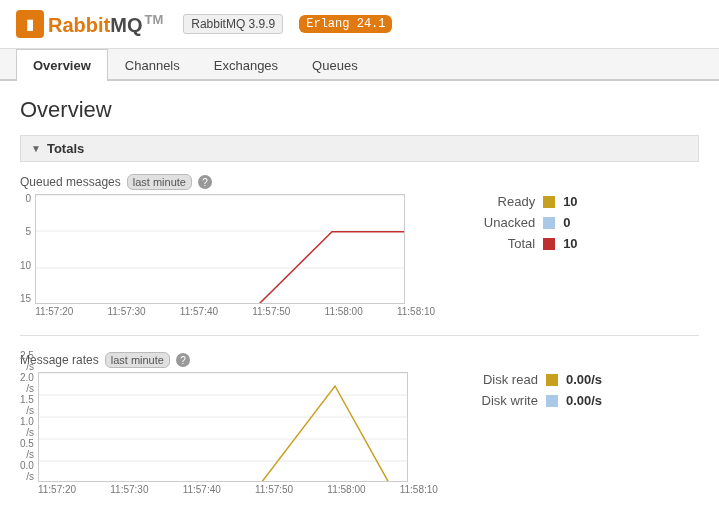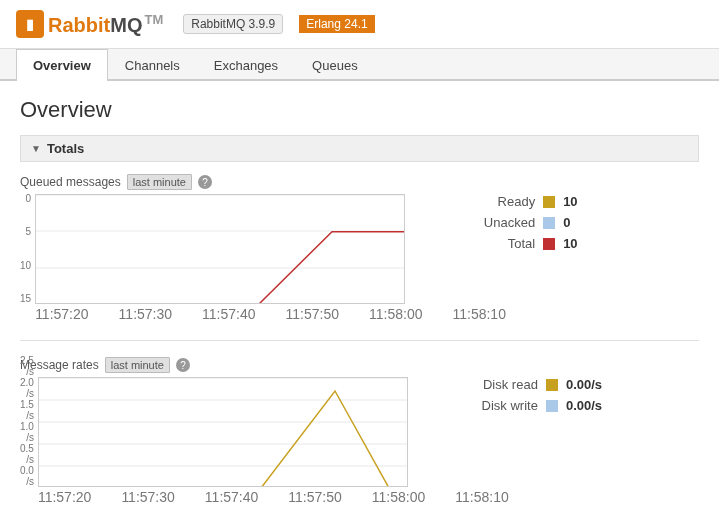--- a/index.html
+++ b/index.html
@@ -38,24 +38,25 @@
       border: 1px solid #ccc;
       border-radius: 3px;
       padding: 2px 7px;
       font-size: 12px;
       color: #444;
       margin-right: 16px;
     }
     .erlang-badge {
       display: inline-block;
       background: #e07a10;
-      border-radius: 0;
+      border-radius: 6px;
       padding: 2px 7px;
       font-size: 12px;
       color: #fff;
+      font-family: Liberation Mono, monospace;
     }
 
     
     .nav {
       display: flex;
       background: #f5f5f5;
       border-bottom: 2px solid #ccc;
       padding: 0 16px;
     }
     .nav-item {
@@ -107,21 +108,21 @@
       font-size: 12px;
       color: #555;
       margin-bottom: 4px;
       display: flex;
       align-items: center;
       gap: 6px;
     }
     .badge-tag {
       background: #e0e0e0;
       border: 1px solid #bbb;
-      border-radius: 1px;
+      border-radius: 6px;
       padding: 1px 5px;
       font-size: 11px;
       color: #555;
     }
     .help-icon {
       display: inline-flex;
       align-items: center;
       justify-content: center;
       width: 14px; height: 14px;
       background: #999;
@@ -139,21 +140,21 @@
 
     svg.chart {
       display: block;
       border: 1px solid #ccc;
       background: #fff;
     }
 
     .chart-xaxis {
       display: flex;
       justify-content: space-between;
-      font-size: 14px;
+      font-size: 10px;
       color: #777;
       padding: 2px 0;
       width: 400px;
       gap: 30px;
     }
 
     
     .legend-table {
       flex: 1;
       margin-left: 30px;

